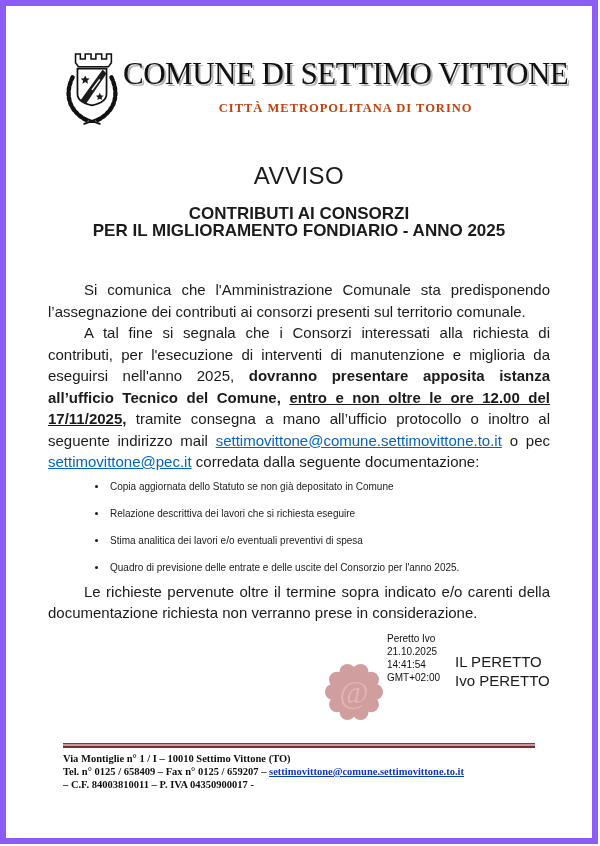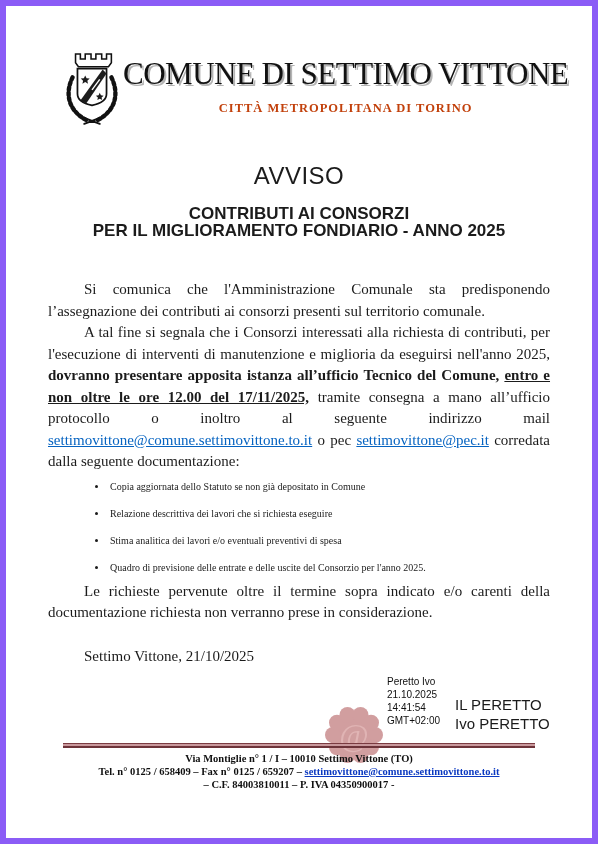--- a/index.html
+++ b/index.html
@@ -50,21 +50,21 @@
     letter-spacing:0.5px;
   }
   .sub{
     text-align:center;
     font-size:17px;
     font-weight:700;
     line-height:16.5px;
   }
   .sub-wrap{margin-top:16px;}
   
-  .bodytext{margin-top:40px;font-family:Liberation Serif, serif;}
+  .bodytext{margin-top:40px;}
   .para{
     margin:0;
     font-size:15px;
     line-height:21.5px;
     text-align:justify;
     text-indent:36px;
   }
   .seg-b{font-weight:700;}
   .seg-u{text-decoration:underline;}
   a.lnk{color:#0563c1;text-decoration:underline;cursor:pointer;}
@@ -92,21 +92,20 @@
     font-size:10px;line-height:13px;color:#101010;
   }
   .sig-name{
     position:absolute;left:407px;top:26px;
     font-size:15px;line-height:19px;white-space:nowrap;
   }
   .seal{position:absolute;left:276px;top:36px;width:60px;height:60px;}
   
   .footer{
     position:absolute;left:57px;right:57px;bottom:47px;
-    text-align:center;
     font-family:"Liberation Serif", serif;
     font-weight:700;
     font-size:10.5px;
     line-height:13px;
     color:#101010;
   }
   .rule{
     height:5px;
     margin-bottom:4px;
     background:linear-gradient(#7a3b41 0 25%, #c9989c 25% 55%, #6d3339 55% 100%);
@@ -152,21 +151,20 @@
     <div class="bodytext">
       <p class="para"><span>Si comunica che l'Amministrazione Comunale sta predisponendo l’assegnazione dei contributi ai consorzi presenti sul territorio comunale.</span></p>
       <p class="para"><span>A tal fine si segnala che i Consorzi interessati alla richiesta di contributi, per l'esecuzione di interventi di manutenzione e miglioria da eseguirsi nell'anno 2025, </span><span class="seg-b">dovranno presentare apposita istanza all’ufficio Tecnico del Comune,</span><span> </span><span class="seg-b seg-u">entro e non oltre le ore 12.00 del 17/11/2025,</span><span> tramite consegna a mano all’ufficio protocollo o inoltro al seguente indirizzo mail </span><a class="lnk">settimovittone@comune.settimovittone.to.it</a><span> o pec </span><a class="lnk">settimovittone@pec.it</a><span> corredata dalla seguente documentazione:</span></p>
       <ul class="bullets">
           <li>Copia aggiornata dello Statuto se non già depositato in Comune</li>
           <li>Relazione descrittiva dei lavori che si richiesta eseguire</li>
           <li>Stima analitica dei lavori e/o eventuali preventivi di spesa</li>
           <li>Quadro di previsione delle entrate e delle uscite del Consorzio per l'anno 2025.</li>
         </ul>
       <p class="para">Le richieste pervenute oltre il termine sopra indicato e/o carenti della documentazione richiesta non verranno prese in considerazione.</p>
-      <p class="dateline">Settimo Vittone, 21/10/2025</p>
     </div>
 
     <div class="signature">
       <svg class="seal" viewBox="0 0 60 60" aria-hidden="true">
         <g fill="#c8898b" opacity="0.82">
           <circle cx="30" cy="30" r="21"></circle>
           <circle cx="51" cy="30" r="8"></circle>
             <circle cx="47" cy="42.3" r="8"></circle>
           <circle cx="36.5" cy="50" r="8"></circle>
             <circle cx="23.5" cy="50" r="8"></circle>

